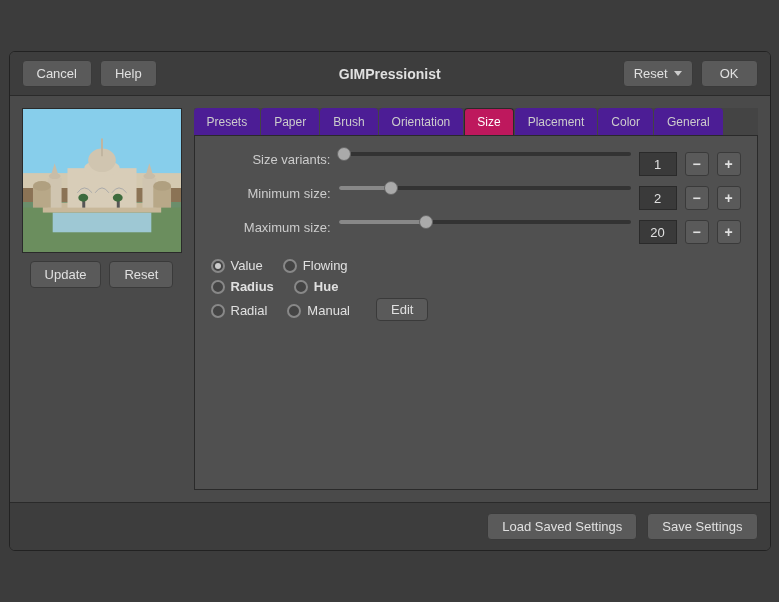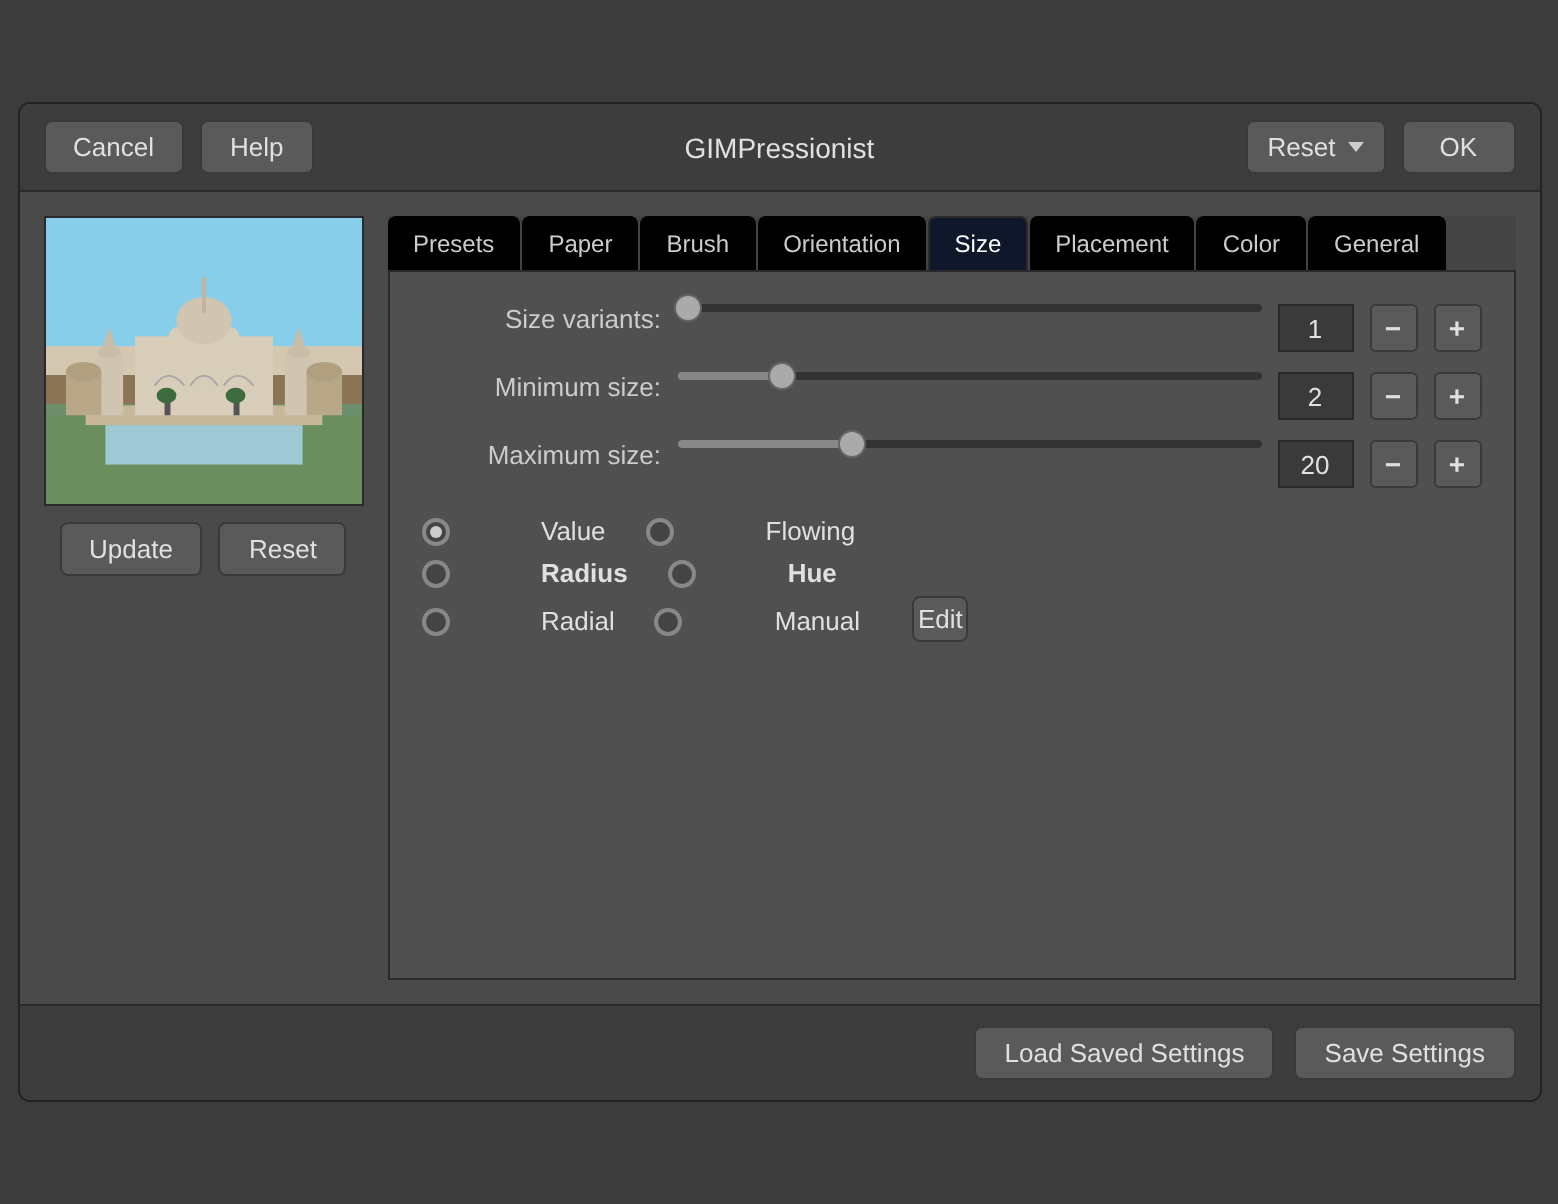--- a/index.html
+++ b/index.html
@@ -31,21 +31,21 @@
     .titlebar {
       background: #3d3d3d;
       border-bottom: 1px solid #2a2a2a;
       padding: 8px 12px;
       display: flex;
       align-items: center;
       justify-content: space-between;
     }
 
     .titlebar-left { display: flex; gap: 8px; }
-    .titlebar-center { font-size: 14px; font-weight: normal; color: #e0e0e0; }
+    .titlebar-center { font-size: 14px; font-weight: bold; color: #e0e0e0; }
     .titlebar-right { display: flex; gap: 8px; align-items: center; }
 
     .btn {
       background: #5a5a5a;
       border: 1px solid #3a3a3a;
       color: #e0e0e0;
       padding: 5px 14px;
       border-radius: 4px;
       cursor: pointer;
       font-size: 13px;
@@ -126,26 +126,26 @@
     }
 
     .tab {
       padding: 6px 12px;
       cursor: pointer;
       border: 1px solid transparent;
       border-bottom: none;
       border-radius: 4px 4px 0 0;
       font-size: 12px;
       color: #ccc;
-      background: #000000;
+      background: #4c1d95;
       margin-right: 1px;
     }
 
     .tab.active {
-      background: #0f172a;
+      background: #be185d;
       border-color: #2a2a2a;
       color: #fff;
     }
 
     
     .tab-content {
       background: #505050;
       border: 1px solid #2a2a2a;
       border-top: none;
       flex: 1;
@@ -262,28 +262,27 @@
       background: #ccc;
       border-radius: 50%;
       position: absolute;
       top: 2px;
       left: 2px;
     }
 
     .radio-label {
       color: #e0e0e0;
       font-size: 13px;
-      margin-left: 40px;
     }
 
     .edit-btn {
       background: #5a5a5a;
       border: 1px solid #3a3a3a;
       color: #e0e0e0;
-      padding: 3px 2px;
+      padding: 3px 14px;
       border-radius: 4px;
       cursor: pointer;
       font-size: 13px;
       margin-left: 6px;
       margin-top: -2px;
     }
 
     
     .bottom-bar {
       padding: 10px 12px;

